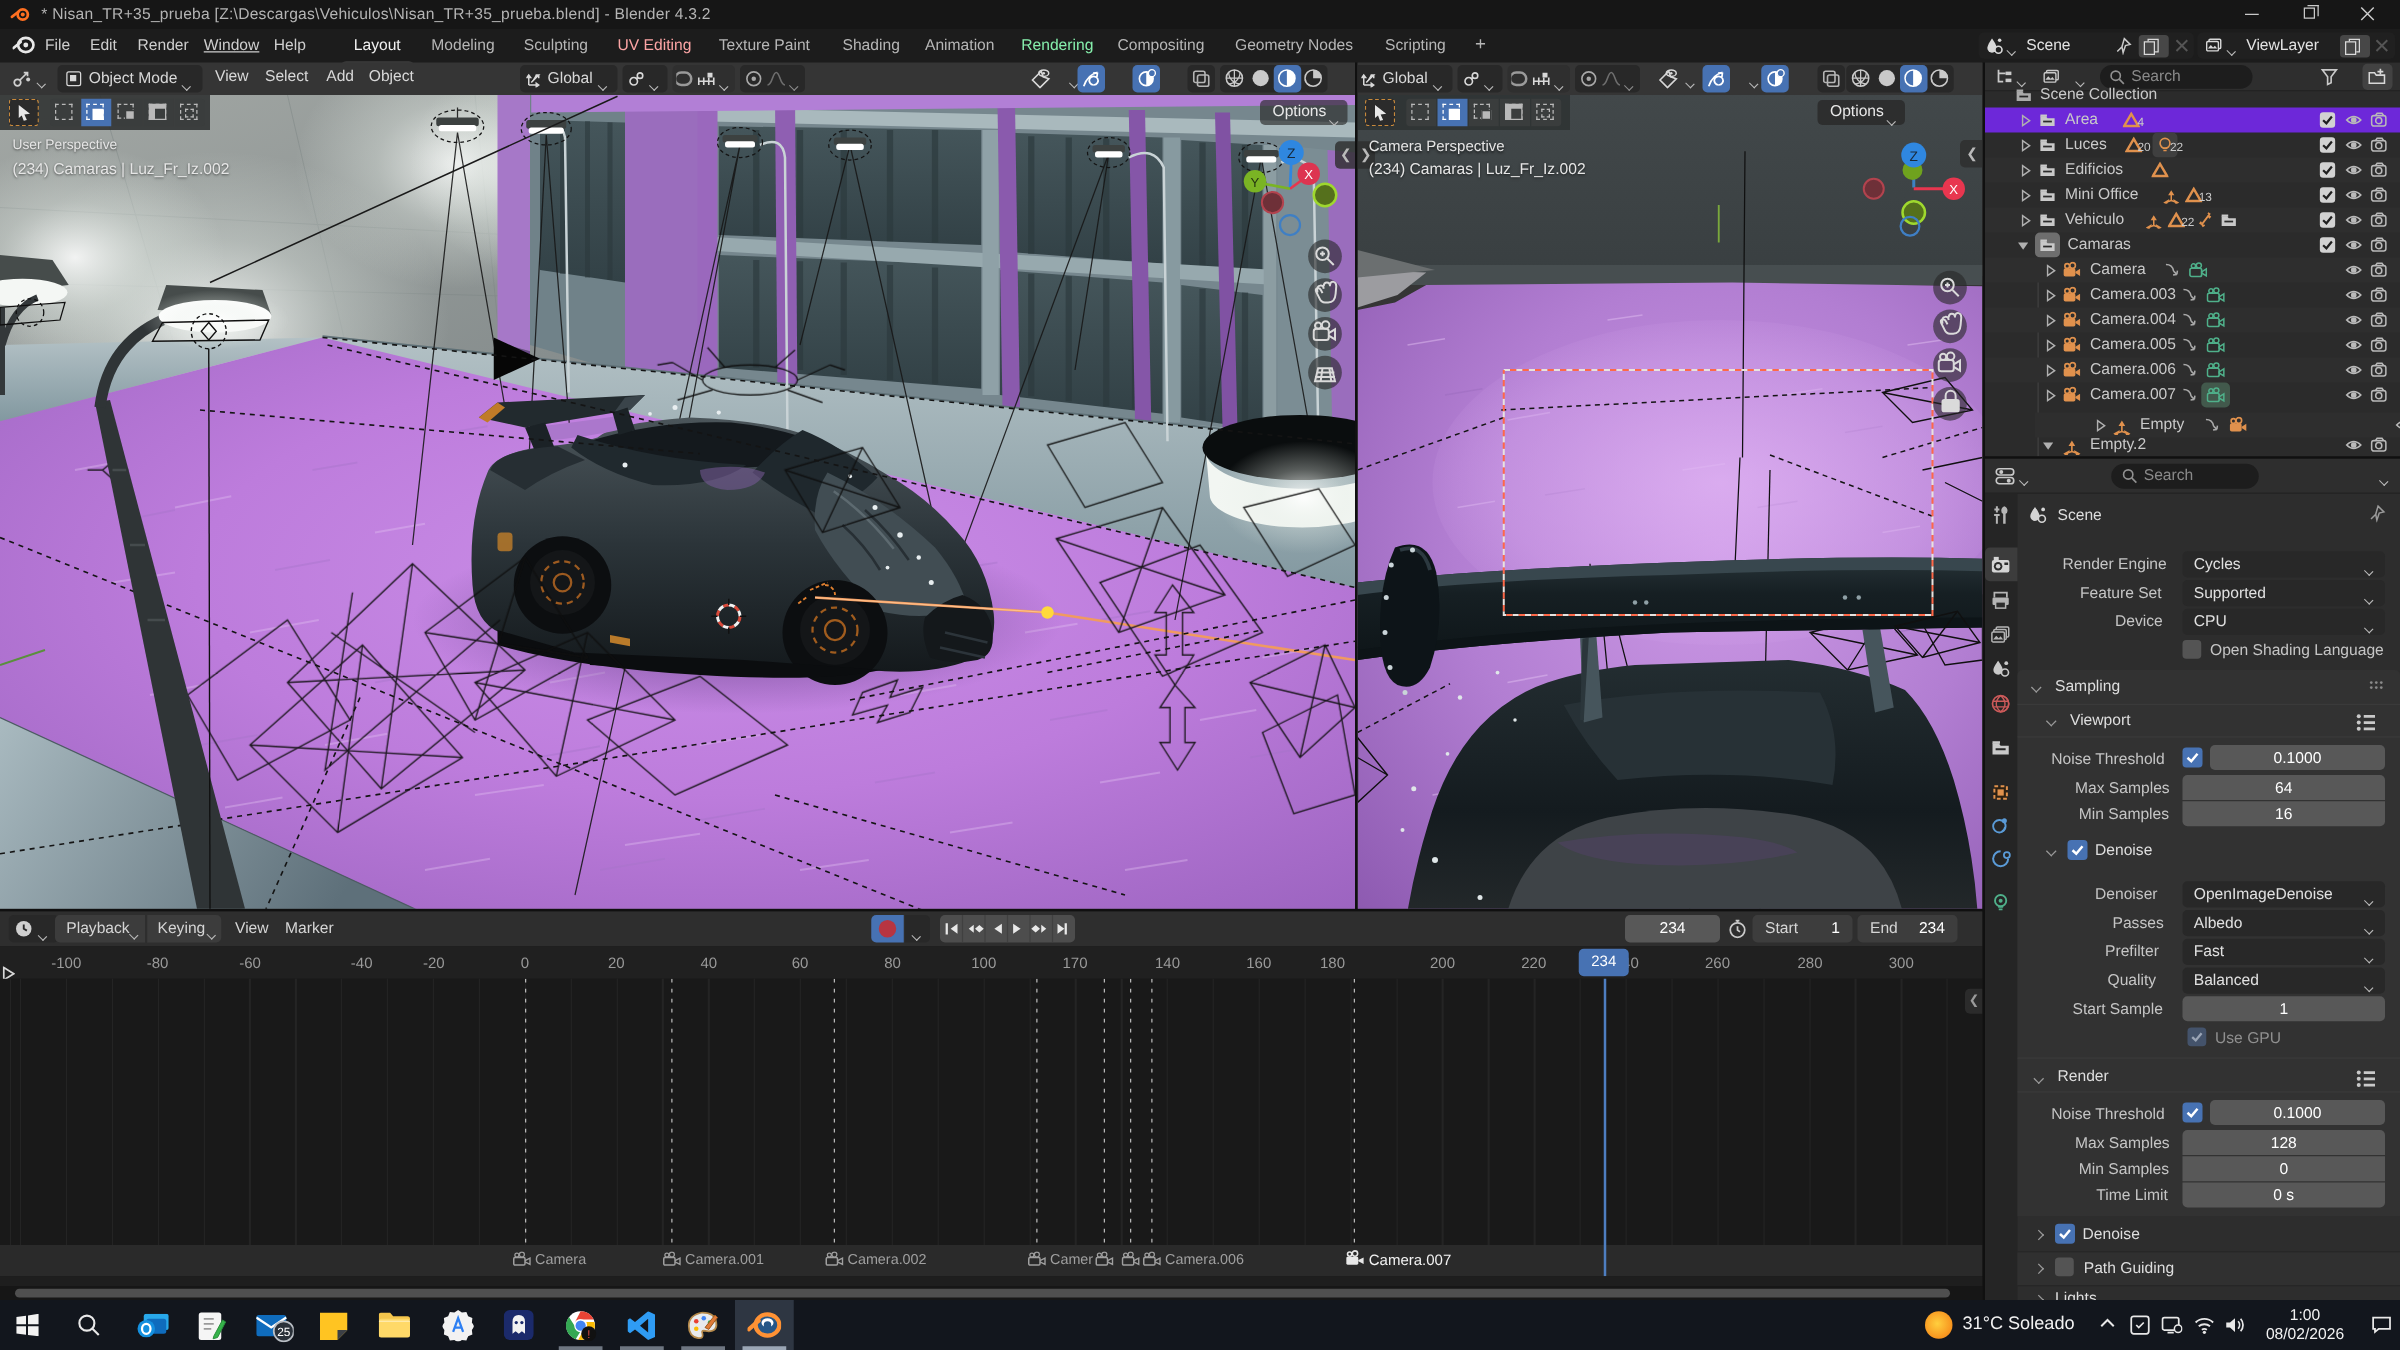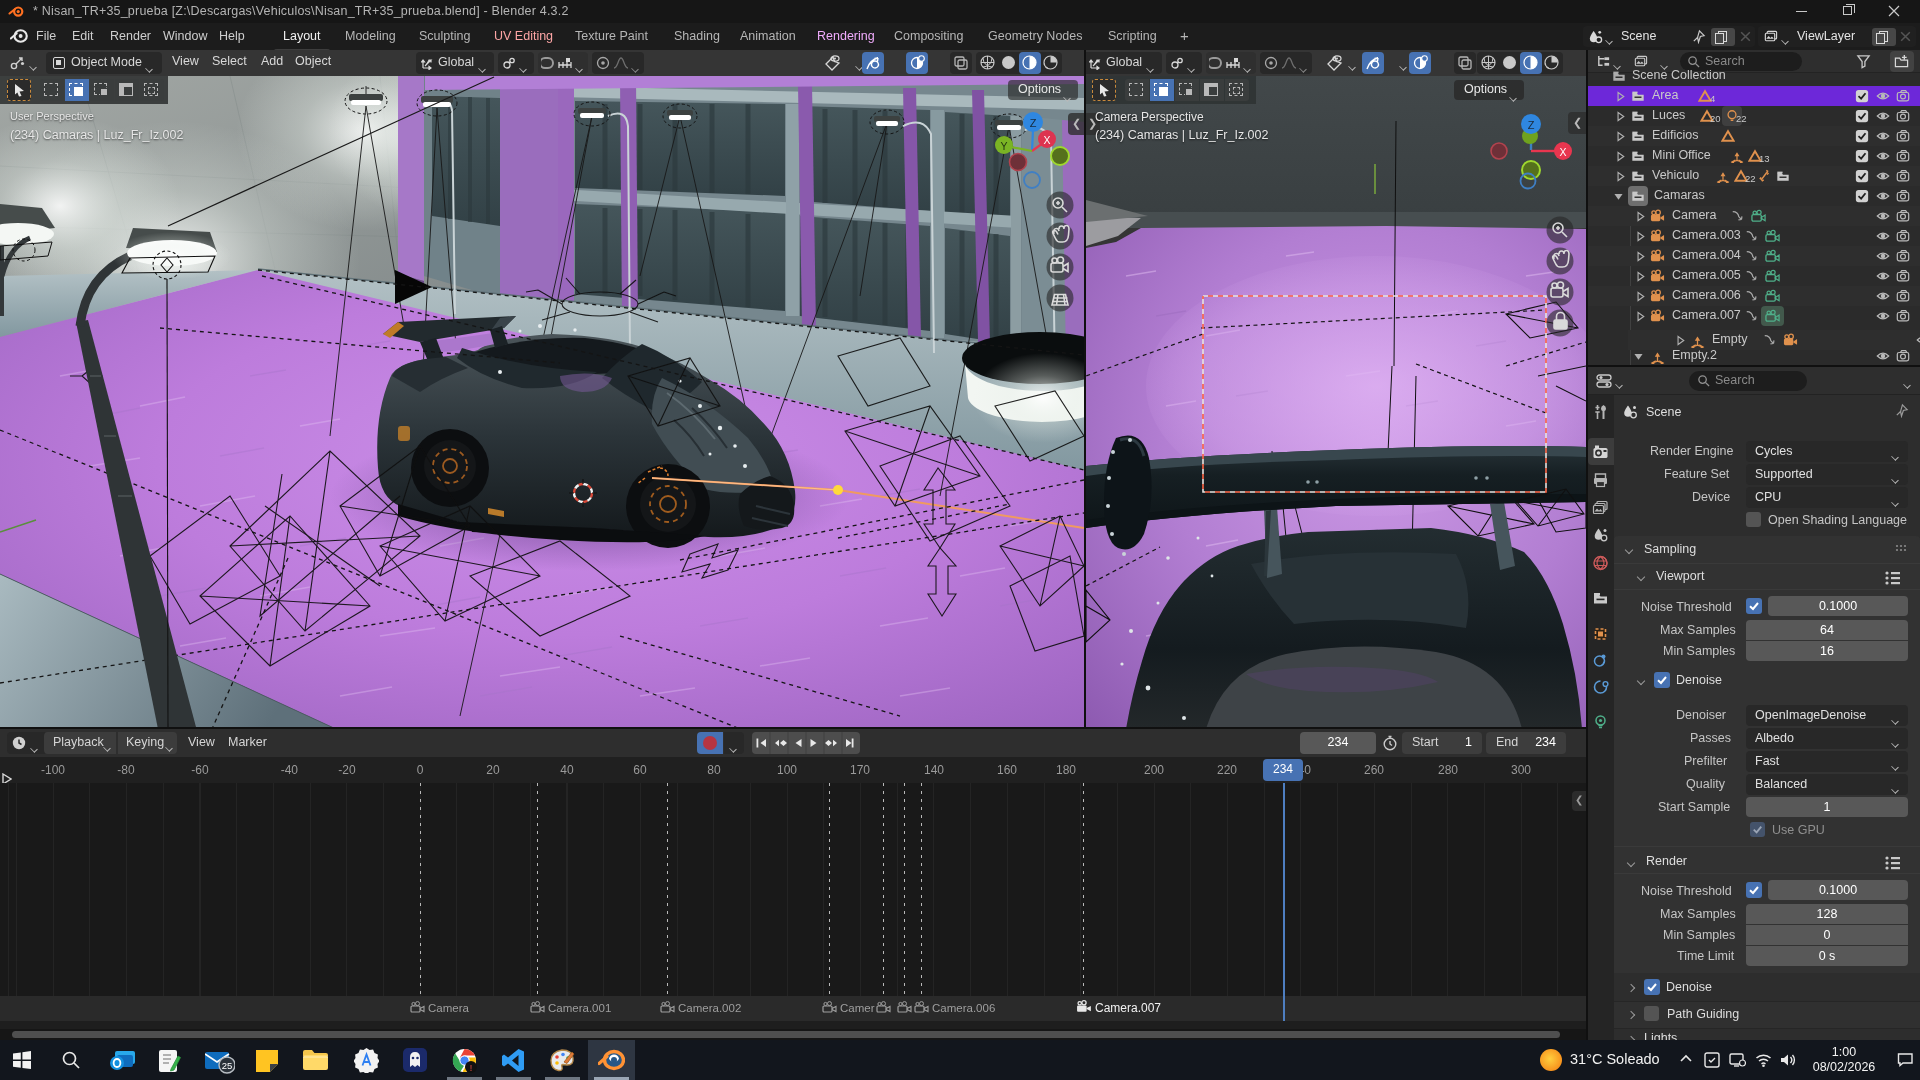--- a/index.html
+++ b/index.html
@@ -35,32 +35,32 @@
 
 <div class="abs" style="left:0;top:23px;width:1920px;height:27px;background:#1c1c1c;font-size:12.5px;color:#cecece;">
   <svg class="abs" style="left:10px;top:5px;" width="18" height="16" viewBox="0 0 22 18">
     <ellipse cx="13" cy="9" rx="7.5" ry="7" fill="none" stroke="#e8e8e8" stroke-width="2.6"></ellipse>
     <circle cx="13" cy="9" r="2.4" fill="#e8e8e8"></circle>
     <path d="M1 12 L8 6" stroke="#e8e8e8" stroke-width="2.6" stroke-linecap="round"></path>
   </svg>
   <span class="abs" style="left:36px;top:6px;">File</span>
   <span class="abs" style="left:72px;top:6px;">Edit</span>
   <span class="abs" style="left:110px;top:6px;">Render</span>
-  <span class="abs" style="left:163px;top:6px;">Window</span>
+  <span class="abs" style="left:163px;top:6px;text-decoration:underline;">Window</span>
   <span class="abs" style="left:219px;top:6px;">Help</span>
   <div class="abs" style="left:267px;top:25px;height:1px;"></div>
   <div class="abs" style="left:272px;top:26px;width:60px;height:24px;background:#3d3d3d;border-radius:5px 5px 0 0;"></div>
   <span class="abs" style="left:283px;top:6px;color:#f1f1f1;">Layout</span>
   <span class="abs" style="left:345px;top:6px;color:#b6b6b6;">Modeling</span>
   <span class="abs" style="left:419px;top:6px;color:#b6b6b6;">Sculpting</span>
   <span class="abs" style="left:494px;top:6px;color:#fca5a5;">UV Editing</span>
   <span class="abs" style="left:575px;top:6px;color:#b6b6b6;">Texture Paint</span>
   <span class="abs" style="left:674px;top:6px;color:#b6b6b6;">Shading</span>
   <span class="abs" style="left:740px;top:6px;color:#b6b6b6;">Animation</span>
-  <span class="abs" style="left:817px;top:6px;color:#f0abfc;">Rendering</span>
+  <span class="abs" style="left:817px;top:6px;color:#86efac;">Rendering</span>
   <span class="abs" style="left:894px;top:6px;color:#b6b6b6;">Compositing</span>
   <span class="abs" style="left:988px;top:6px;color:#b6b6b6;">Geometry Nodes</span>
   <span class="abs" style="left:1108px;top:6px;color:#b6b6b6;">Scripting</span>
   <span class="abs" style="left:1180px;top:4px;color:#b6b6b6;font-size:15px;">+</span>
 
   <div class="abs" style="left:1583px;top:3px;width:172px;height:21px;background:#202020;border-radius:4px;">
     <svg class="abs" style="left:5px;top:3px;" width="15" height="15" viewBox="0 0 16 16">
       <path d="M6 2 C6 2 10 7.5 10 10 a4 4 0 0 1 -8 0 C2 7.5 6 2 6 2 Z" fill="#d8d8d8"></path>
       <circle cx="11.5" cy="11.5" r="3" fill="#202020" stroke="#d8d8d8" stroke-width="1.4"></circle>
       <circle cx="12.5" cy="3.5" r="1.5" fill="#d8d8d8"></circle>

